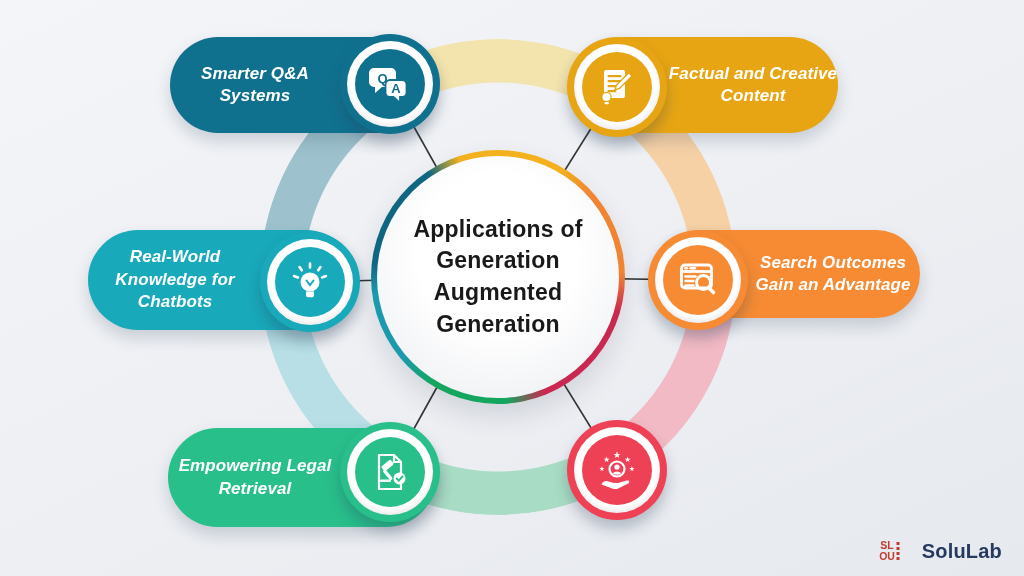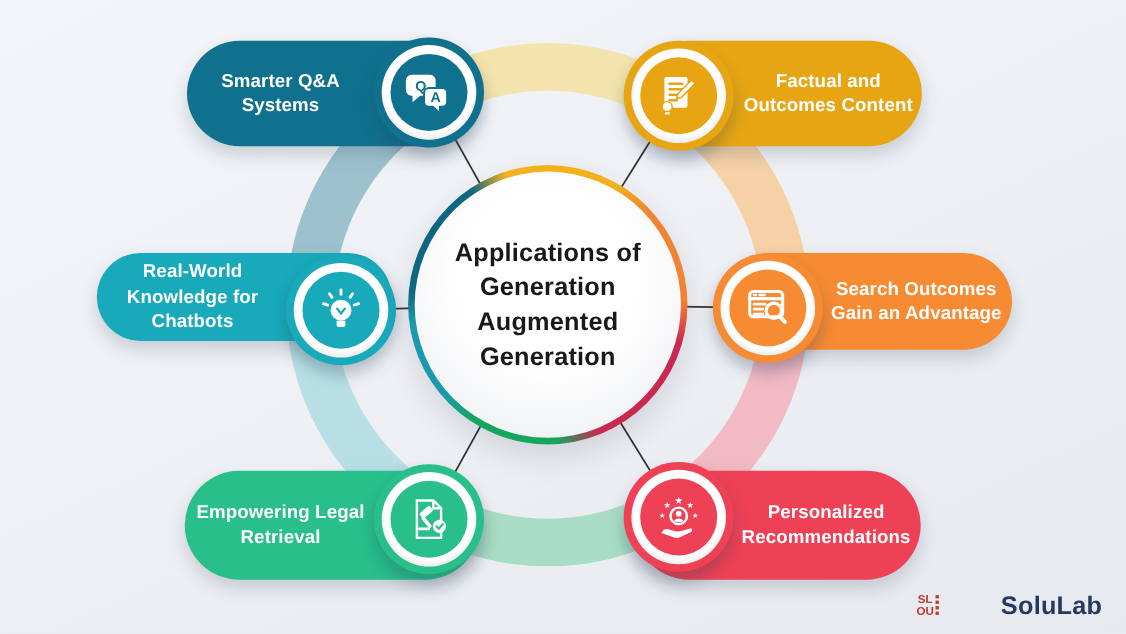--- a/index.html
+++ b/index.html
@@ -13,21 +13,21 @@
     -webkit-mask:radial-gradient(circle,transparent 194px,#000 195px);
             mask:radial-gradient(circle,transparent 194px,#000 195px);}
 
   
   .lines{position:absolute;left:0;top:0;width:1024px;height:576px;z-index:2;}
 
   
   .node{position:absolute;z-index:3;}
   .pill{position:absolute;border-radius:60px;background:var(--c);
     display:flex;align-items:center;justify-content:flex-end;text-align:center;
-    box-shadow:0 8px 16px rgba(45,65,90,.20);box-sizing:border-box;}
+    box-shadow:0 8px 16px rgba(45,65,90,.20);box-sizing:border-box;font-style:italic;}
   .pill-label{color:#fff;font-size:17px;font-weight:600;line-height:1.32;letter-spacing:.1px;}
   .icon-badge{position:absolute;width:100px;height:100px;border-radius:50%;background:var(--c);
     display:flex;align-items:center;justify-content:center;
     box-shadow:0 9px 14px rgba(40,60,85,.28);}
   .icon-white{width:86px;height:86px;border-radius:50%;background:#fff;
     display:flex;align-items:center;justify-content:center;
     box-shadow:inset 0 -3px 5px rgba(0,0,0,.08);}
   .icon-inner{width:70px;height:70px;border-radius:50%;background:var(--c);
     display:flex;align-items:center;justify-content:center;}
   .icon-inner svg{width:48px;height:48px;}
@@ -35,21 +35,21 @@
   .cstroke{stroke:var(--c);}
 
   
   .n0{left:170px;top:32px;width:282px;height:106px;}
   .n0 .pill{left:0;top:5px;width:262px;height:96px;padding-right:92px;}
   .n0 .icon-badge{left:170px;top:2px;}
   .n1{left:567px;top:32px;width:282px;height:106px;}
   .n1 .pill{left:11px;top:5px;width:260px;height:96px;padding-left:90px;}
   .n1 .icon-badge{left:0;top:5px;}
   .n2{left:88px;top:228px;width:286px;height:106px;}
-  .n2 .pill{left:0;top:2px;width:268px;height:80px;padding-right:94px;}
+  .n2 .pill{left:0;top:2px;width:268px;height:100px;padding-right:94px;}
   .n2 .icon-badge{left:172px;top:4px;}
   .n3{left:648px;top:228px;width:286px;height:106px;}
   .n3 .pill{left:10px;top:2px;width:262px;height:88px;padding-left:88px;}
   .n3 .icon-badge{left:0;top:2px;}
   .n4{left:168px;top:422px;width:286px;height:106px;}
   .n4 .pill{left:0;top:6px;width:268px;height:99px;padding-right:94px;}
   .n4 .icon-badge{left:172px;top:0;}
   .n5{left:567px;top:420px;width:286px;height:108px;}
   .n5 .pill{left:10px;top:8px;width:260px;height:99px;padding-left:88px;}
   .n5 .icon-badge{left:0;top:0;}
@@ -59,21 +59,21 @@
     z-index:4;box-shadow:0 12px 26px rgba(50,60,80,.14);}
   .center-inner{position:absolute;inset:6px;border-radius:50%;
     background:radial-gradient(circle at 50% 40%,#ffffff 42%,#f4f5f7 72%,#e9ebef 100%);
     display:flex;align-items:center;justify-content:center;text-align:center;}
   .center-title{width:206px;font-size:23px;font-weight:700;color:#191919;line-height:1.38;
     letter-spacing:.2px;}
 
   
   .logo{position:absolute;right:22px;bottom:12px;z-index:5;display:flex;align-items:center;gap:19px;}
   .logo-glyph{width:25px;height:25px;}
-  .logo-text{font-size:23px;font-weight:600;color:#26395f;letter-spacing:.2px;margin-left:34px;}
+  .logo-text{font-size:20px;font-weight:600;color:#26395f;letter-spacing:.2px;}
 </style>
 </head>
 <body>
 
 <div class="canvas">
 
   <div class="bg-ring" style="background: conic-gradient(rgb(243, 227, 172) 0deg, rgb(243, 227, 172) 30deg, rgb(246, 209, 166) 34deg, rgb(246, 209, 166) 90deg, rgb(242, 186, 196) 94deg, rgb(242, 186, 196) 146deg, rgb(169, 220, 196) 150deg, rgb(169, 220, 196) 207deg, rgb(183, 223, 229) 211deg, rgb(183, 223, 229) 266deg, rgb(157, 194, 205) 270deg, rgb(157, 194, 205) 329deg, rgb(243, 227, 172) 333deg, rgb(243, 227, 172) 360deg);"></div>
 
   <svg class="lines">
     <line x1="390" y1="84" x2="498" y2="277" stroke="#333333" stroke-width="1.6"></line>
@@ -97,21 +97,21 @@
             <path fill="#fff" class="cstroke" stroke-width="1.8" d="M24 20h12a4.5 4.5 0 0 1 4.5 4.5v8a4.5 4.5 0 0 1-4.5 4.5h-2v6l-6.5-6h-3.5a4.5 4.5 0 0 1-4.5-4.5v-8a4.5 4.5 0 0 1 4.5-4.5z"></path>
             <text x="30" y="33" class="cfill" font-size="13" font-weight="bold" text-anchor="middle">A</text>
           </svg>
         </div>
       </div>
     </div>
   </div>
 
   <div class="node n1" style="--c: #e7a513;">
     <div class="pill">
-      <div class="pill-label">Factual and Outcomes Content</div>
+      <div class="pill-label">Factual and Creative Content</div>
     </div>
     <div class="icon-badge">
       <div class="icon-white">
         <div class="icon-inner">
           <svg viewBox="0 0 48 48">
             <rect x="11" y="7" width="21" height="28" rx="2" fill="#fff"></rect>
             <rect class="cfill" x="14.5" y="12" width="14" height="2.2" rx="1"></rect>
             <rect class="cfill" x="14.5" y="17" width="14" height="2.2" rx="1"></rect>
             <rect class="cfill" x="14.5" y="22" width="14" height="2.2" rx="1"></rect>
             <rect class="cfill" x="14.5" y="27" width="9" height="2.2" rx="1"></rect>
@@ -192,23 +192,20 @@
             </g>
             <circle cx="33.5" cy="30.5" r="6" fill="#fff"></circle>
             <path class="cstroke" fill="none" stroke-width="2" stroke-linecap="round" stroke-linejoin="round" d="M30.8 30.5l2 2.2 3.7-4.2"></path>
           </svg>
         </div>
       </div>
     </div>
   </div>
 
   <div class="node n5" style="--c: #ee4156;">
-    <div class="pill">
-      <div class="pill-label">Personalized Recommendations</div>
-    </div>
     <div class="icon-badge">
       <div class="icon-white">
         <div class="icon-inner">
           <svg viewBox="0 0 48 48">
             <g fill="#fff" text-anchor="middle">
               <text x="24" y="12" font-size="9">★</text>
               <text x="13.5" y="16" font-size="7.5">★</text>
               <text x="34.5" y="16" font-size="7.5">★</text>
               <text x="9" y="24.5" font-size="6.5">★</text>
               <text x="39" y="24.5" font-size="6.5">★</text>

